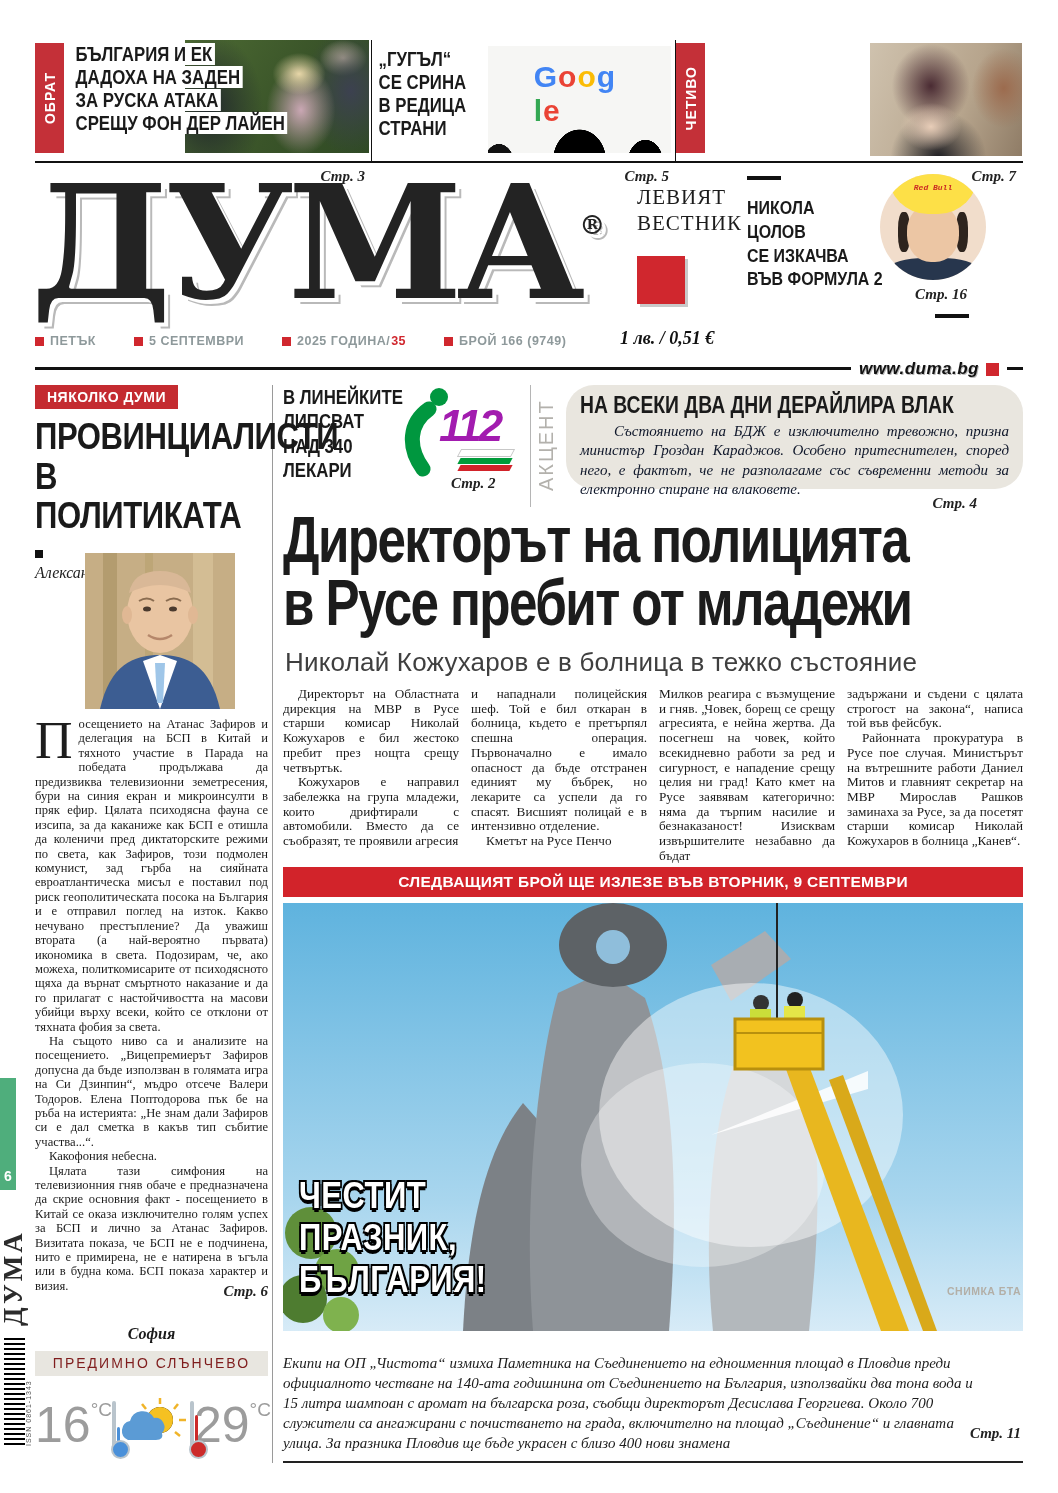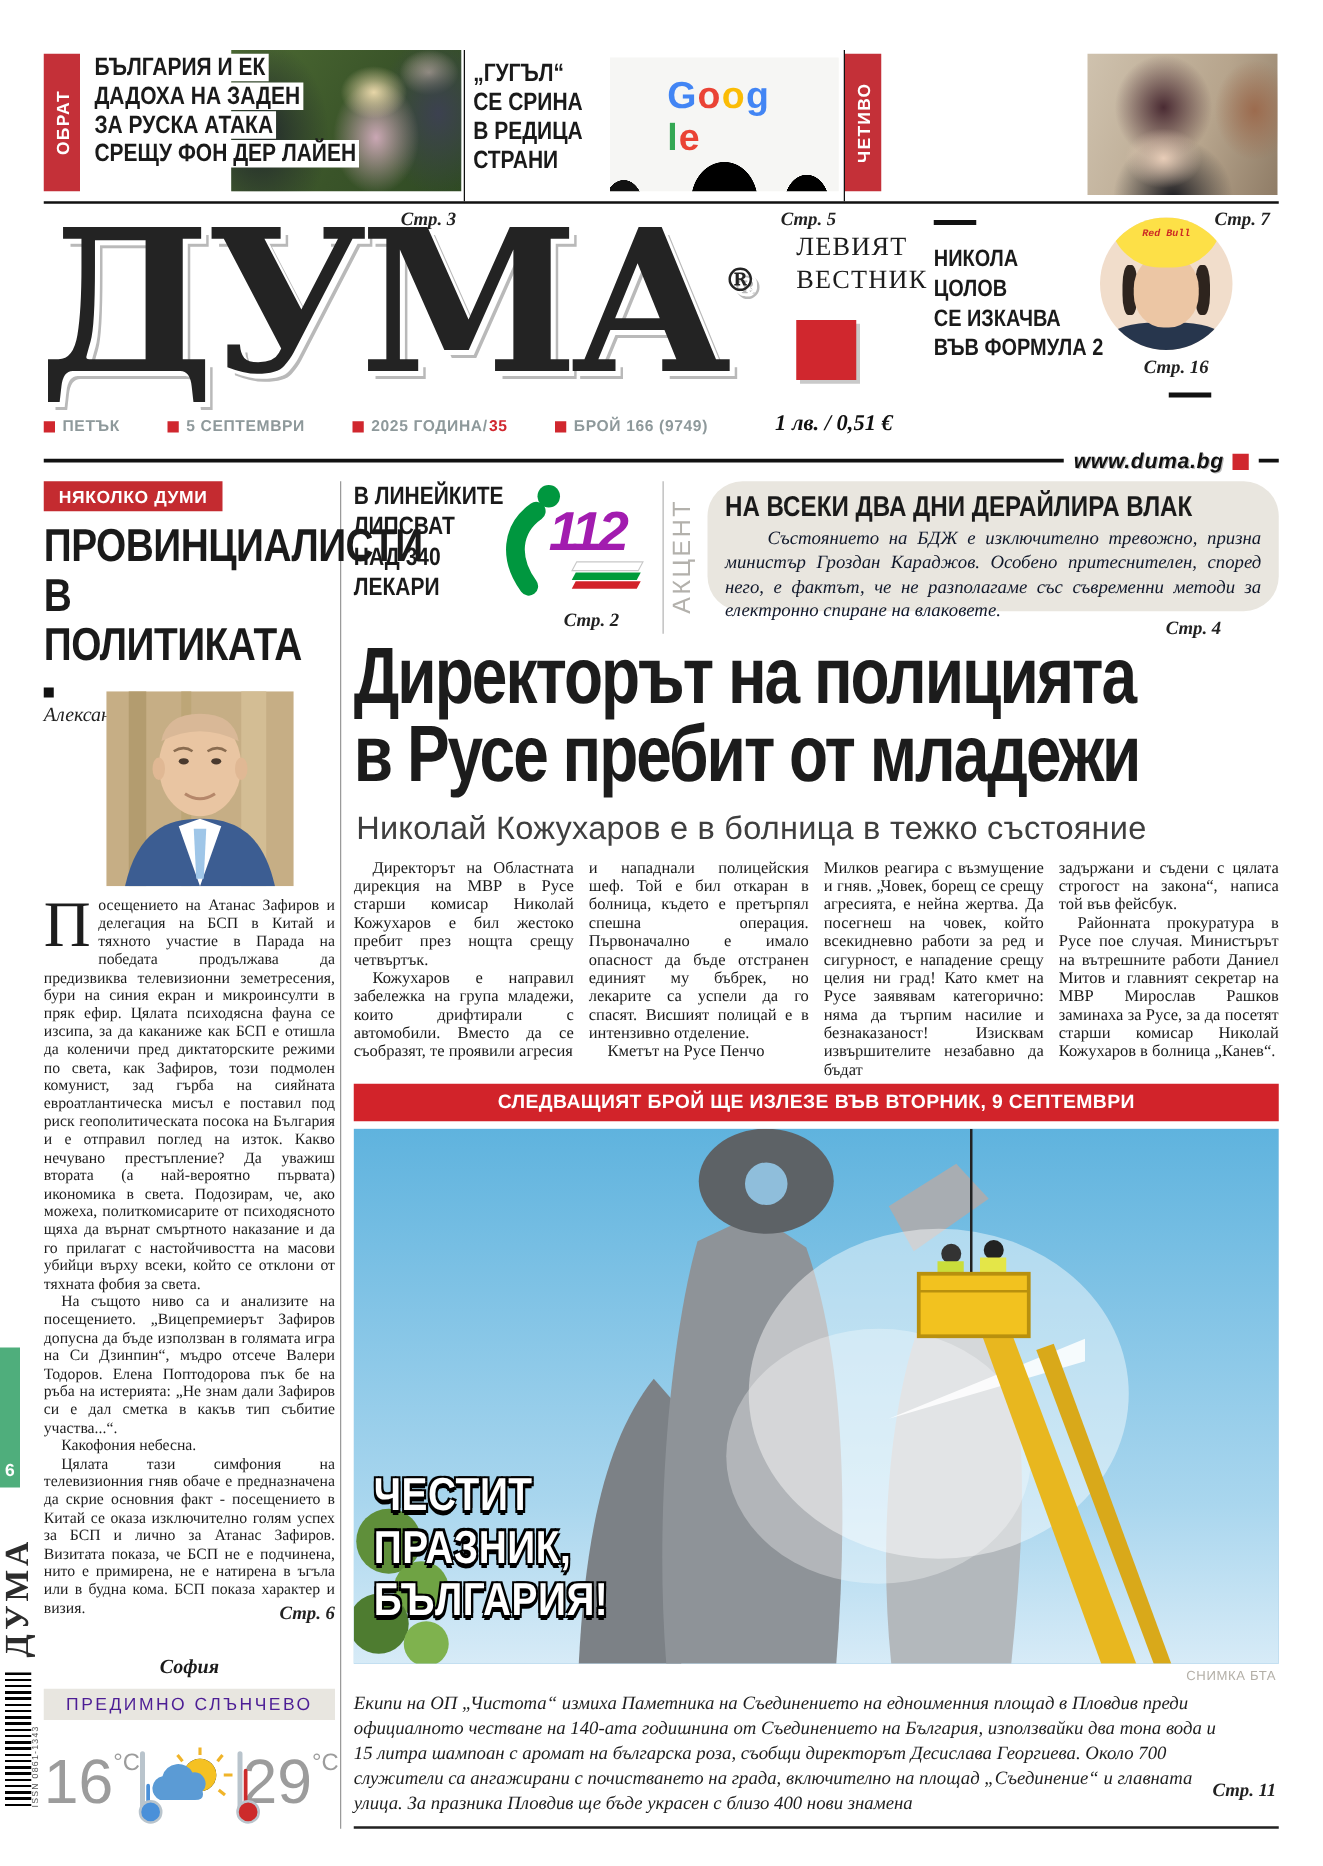--- a/index.html
+++ b/index.html
@@ -91,59 +91,59 @@
   .op-author{margin-top:6px;font-family:"Liberation Serif",serif;font-style:italic;font-size:16px;color:#222;}
   .op-photo{position:absolute;left:50px;top:168px;width:150px;height:156px;}
   .op-body{position:absolute;left:0;top:332px;width:233px;height:574px;overflow:hidden;
            font-family:"Liberation Serif",serif;font-size:12.6px;line-height:14.4px;text-align:justify;color:#1d1d1d;}
   .op-body p{margin:0;text-indent:14px;}
   .op-body p.first{text-indent:0;}
   .dropcap{float:left;font-family:"Liberation Serif",serif;font-size:52px;line-height:40px;padding:4px 6px 0 0;font-weight:400;}
   .op-pref{position:absolute;right:0;top:898px;}
   .w-city{position:absolute;left:0;top:940px;width:100%;text-align:center;
           font-family:"Liberation Serif",serif;font-weight:700;font-style:italic;font-size:16px;}
-  .w-band{position:absolute;left:0;top:966px;width:100%;height:25px;background:#e8e6e0;color:#4c1d95;
+  .w-band{position:absolute;left:0;top:966px;width:100%;height:25px;background:#e8e6e0;color:#7f1d1d;
           font-size:14px;letter-spacing:2px;text-align:center;line-height:25px;}
   .w-row{position:absolute;left:0;top:1002px;width:100%;height:76px;display:flex;align-items:center;justify-content:space-between;}
   .w-num{font-size:50px;color:#9c9c9c;line-height:1;}
   .w-num sup{font-size:19px;color:#9c9c9c;vertical-align:26px;}
   .thermo{position:relative;width:13px;height:44px;border:2px solid #b9c4cc;border-radius:7px;background:#fff;}
   .thermo .tube{position:absolute;left:3px;bottom:2px;width:3px;border-radius:2px;}
   .thermo .bulb{position:absolute;left:-3px;bottom:-12px;width:15px;height:15px;border-radius:50%;}
   .tb .tube{height:18px;background:#4a90d9;} .tb .bulb{background:#4a90d9;border:2px solid #b9c4cc;}
   .tr .tube{height:30px;background:#cc2b2b;} .tr .bulb{background:#cc2b2b;border:2px solid #b9c4cc;}
   
   .rcol{position:absolute;left:283px;top:385px;width:740px;height:1080px;}
   .amb{position:absolute;left:0;top:0;width:246px;height:122px;}
   .amb-lines{font-weight:700;font-size:20px;line-height:1.22;}
   .logo112{position:absolute;left:112px;top:0;width:134px;height:92px;}
   .num112{position:absolute;left:44px;top:16px;font-size:44px;font-weight:700;font-style:italic;color:#a21caf;letter-spacing:-3px;}
   .stripes{position:absolute;left:64px;top:64px;}
   .stripes div{width:52px;height:6px;transform:skewX(-28deg);margin-bottom:1px;}
   .st-w{background:#fff;border:1px solid #c7c7c7;} .st-g{background:#009b3a;} .st-r{background:#d2232a;}
-  .amb-pref{position:absolute;left:168px;top:104px;}
+  .amb-pref{position:absolute;left:168px;top:90px;}
   .acc-div{position:absolute;left:247px;top:0;width:1px;height:122px;background:#b5b5b5;}
   .acc-label{position:absolute;left:252px;top:2px;height:104px;writing-mode:vertical-rl;transform:rotate(180deg);
              color:#b3b1ac;font-size:20px;letter-spacing:2px;}
   .acc-box{position:absolute;left:283px;top:0;width:457px;height:104px;background:#e9e6df;padding:8px 14px;box-sizing:border-box;border-radius:28px;}
   .acc-head{font-weight:700;font-size:23px;line-height:1.05;}
   .acc-text{margin-top:5px;font-family:"Liberation Serif",serif;font-style:italic;font-size:15px;line-height:1.28;text-align:justify;text-indent:34px;color:#0f172a;}
   .acc-pref{position:absolute;right:46px;top:110px;}
   .m-head{position:absolute;left:0;top:124px;font-weight:700;font-size:64px;line-height:.98;letter-spacing:-2px;color:#1c1c1c;
           transform:scaleX(.8);transform-origin:0 0;width:125%;}
   .m-sub{position:absolute;left:2px;top:262px;font-size:26px;color:#3f3f3f;letter-spacing:.2px;}
   .m-cols{position:absolute;left:0;top:302px;width:740px;height:176px;display:flex;gap:12px;overflow:hidden;
           font-family:"Liberation Serif",serif;font-size:13.2px;line-height:14.7px;text-align:justify;}
   .m-cols .c{flex:1;} .m-cols p{margin:0;} .m-cols p.ind{text-indent:15px;}
   .banner{position:absolute;left:0;top:482px;width:740px;height:30px;background:#d2232a;color:#fff;
           font-weight:700;font-size:15.5px;text-align:center;line-height:30px;letter-spacing:.3px;}
   .bigphoto{position:absolute;left:0;top:518px;width:740px;height:428px;overflow:hidden;background:#9cc9e6;}
   .overlay{position:absolute;left:16px;top:272px;font-weight:700;font-size:37px;line-height:1.13;color:#fff;letter-spacing:.5px;
            text-shadow:-2px -2px 0 #000,2px -2px 0 #000,-2px 2px 0 #000,2px 2px 0 #000,0 4px 0 #000;}
-  .credit{position:absolute;right:2px;top:950px;font-size:10.5px;color:#b3afa7;letter-spacing:.5px;}
+  .credit{position:absolute;right:2px;top:900px;font-size:10.5px;color:#b3afa7;letter-spacing:.5px;font-weight:bold;}
   .caption{position:absolute;left:0;top:968px;width:705px;font-family:"Liberation Serif",serif;font-style:italic;
            font-size:15px;line-height:1.34;color:#1d1d1d;}
   .cap-pref{position:absolute;right:2px;top:1040px;}
   .bottom-rule{position:absolute;left:0;top:1076px;width:740px;height:2px;background:#222;}
 </style>
 </head>
 <body>
 
 <div class="page">
 

